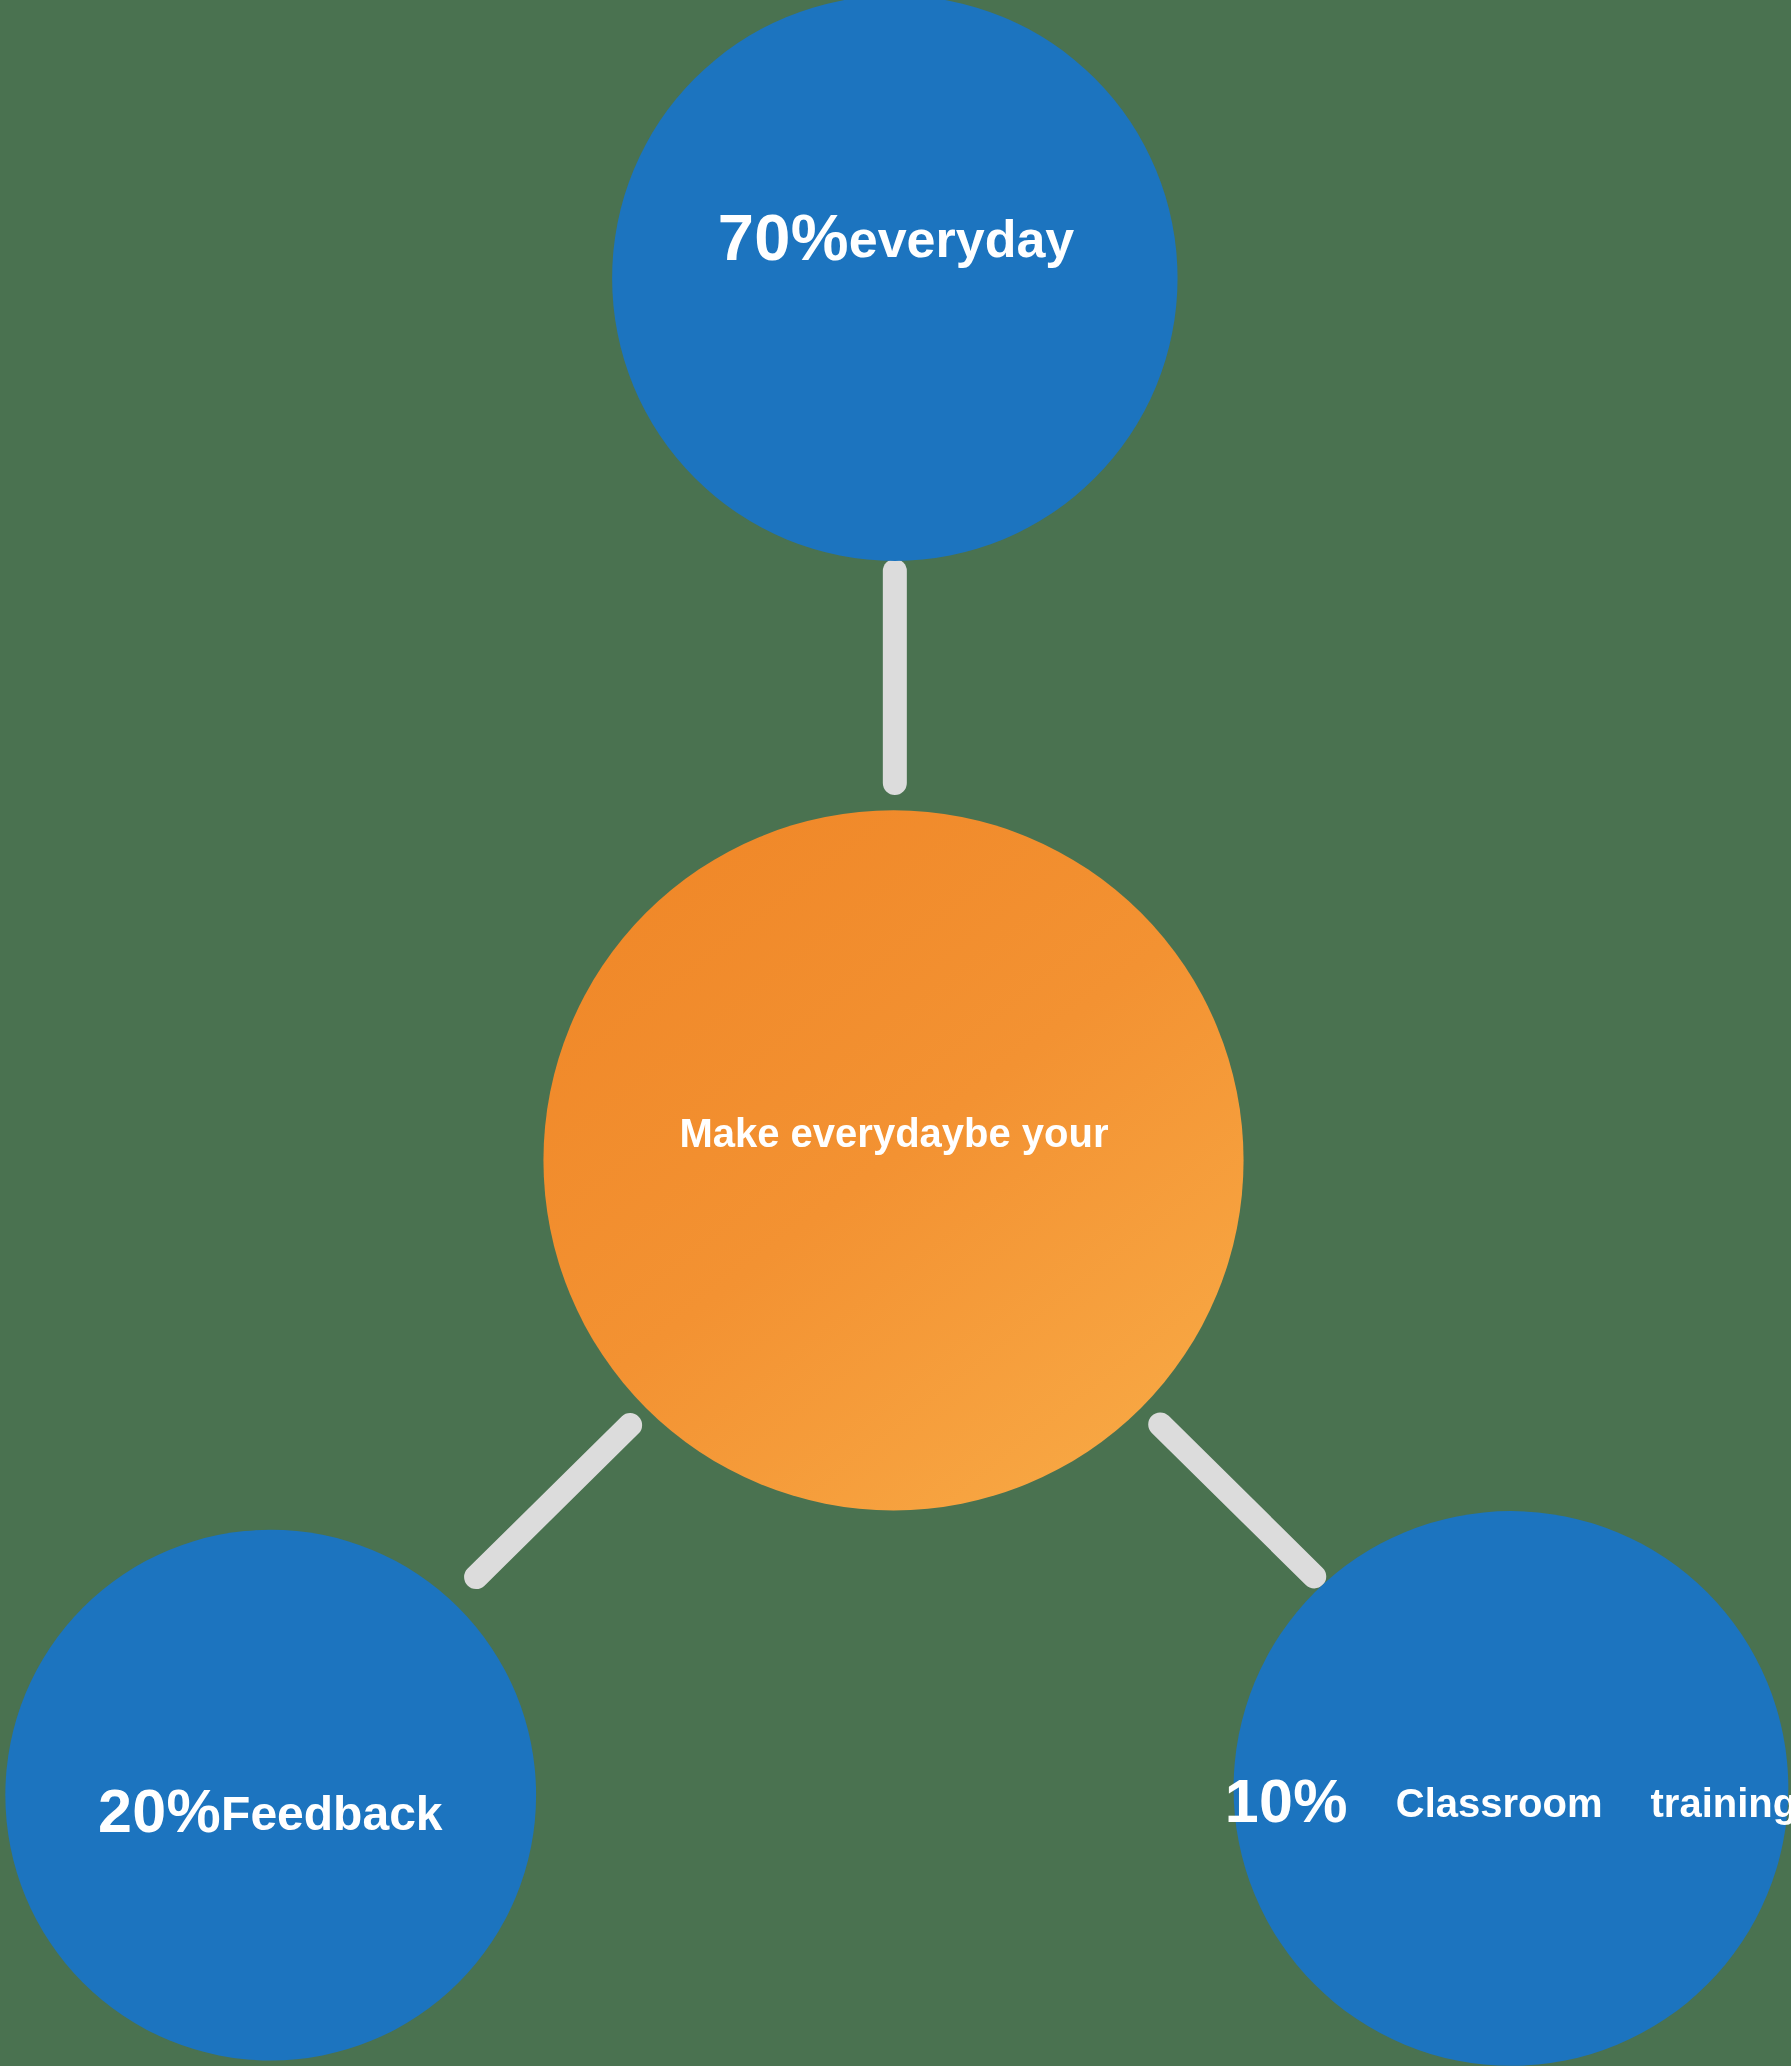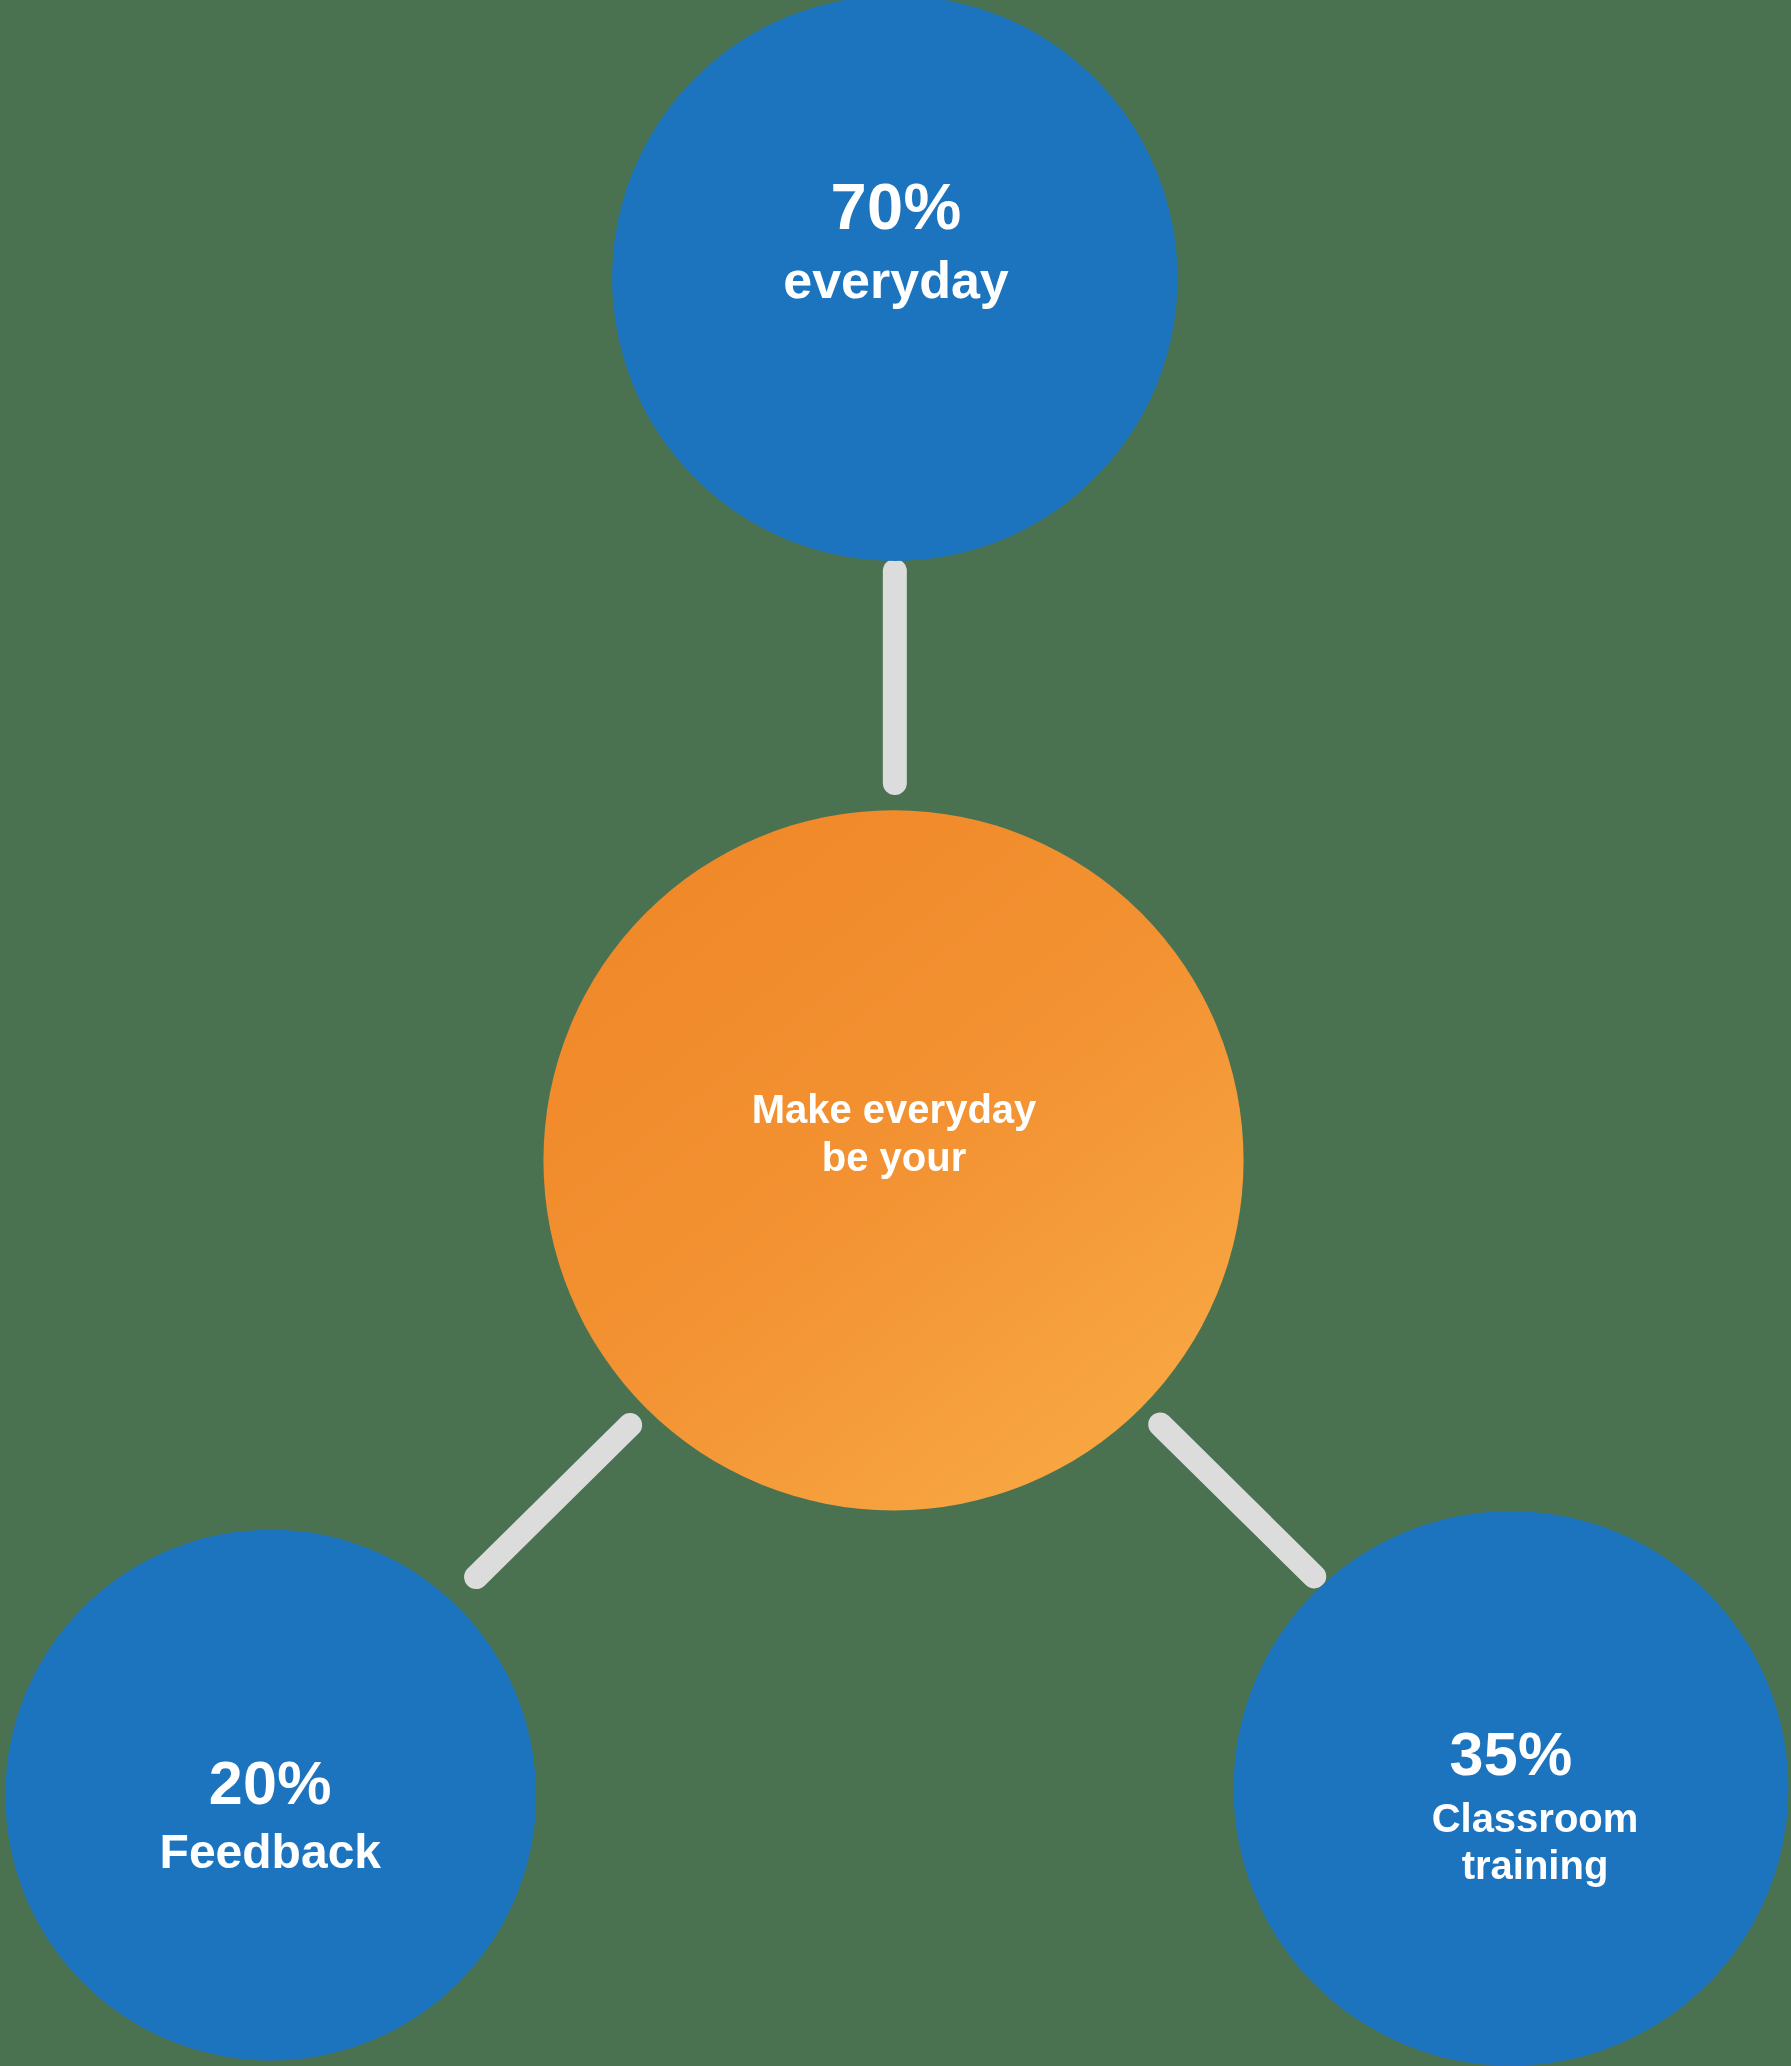--- a/index.html
+++ b/index.html
@@ -23,21 +23,21 @@
     top: 0;
     left: 0;
     width: 1791px;
     height: 2066px;
     display: block;
   }
   
   .node-text {
     position: absolute;
     display: flex;
-    flex-direction: column;
+    flex-direction: row;
     align-items: center;
     justify-content: center;
     text-align: center;
     color: #ffffff;
     pointer-events: none;
     line-height: 1.18;
   }
   .pct {
     font-weight: 700;
     letter-spacing: 0.3px;
@@ -129,19 +129,19 @@
     <div class="lbl">Make everyday</div>
     <div class="lbl">be your</div>
   </div>
 
   <div class="node-text" id="text-bl">
     <div class="pct">20%</div>
     <div class="lbl">Feedback</div>
   </div>
 
   <div class="node-text" id="text-br">
-    <div class="pct">35%</div>
+    <div class="pct">10%</div>
     <div class="lbl">Classroom</div>
     <div class="lbl">training</div>
   </div>
 
 </div>
 
 
 </body></html>

